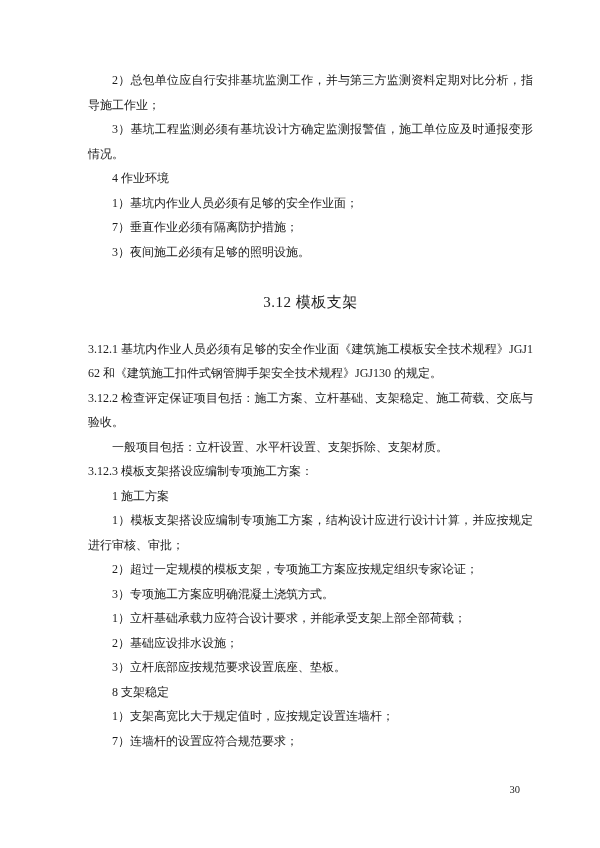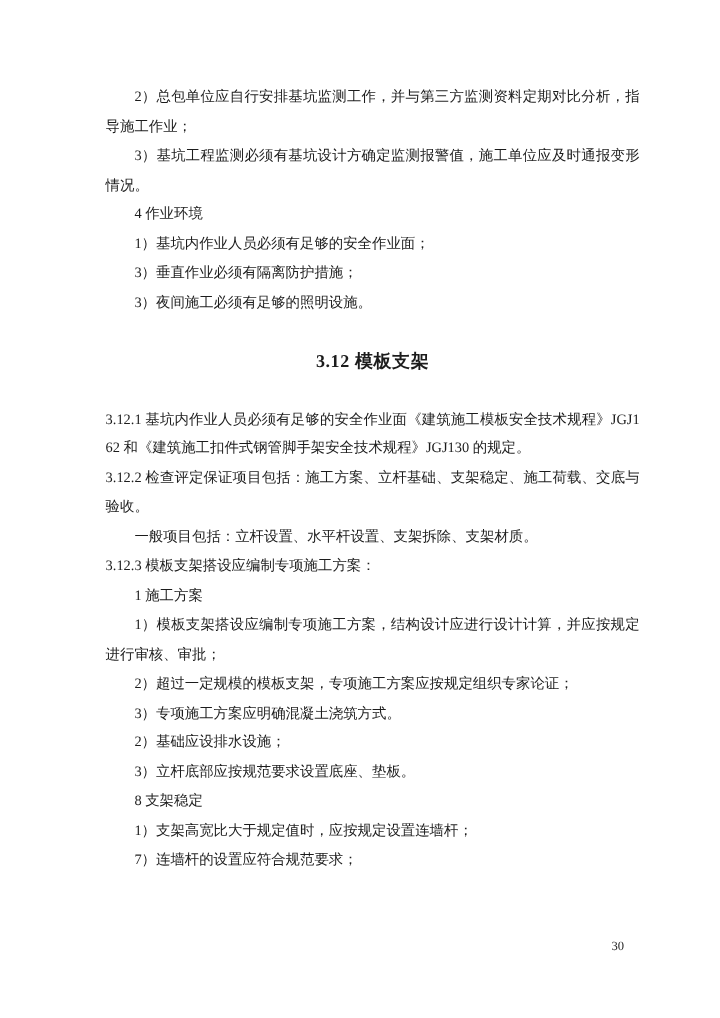--- a/index.html
+++ b/index.html
@@ -29,21 +29,21 @@
     text-align: justify;
     letter-spacing: 0;
     word-break: break-all;
   }
   .para.indent {
     text-indent: 24px;
   }
   .heading {
     margin: 26px 0 22px 0;
     font-size: 15px;
-    font-weight: bold;
+    font-weight: normal;
     line-height: 24.5px;
     text-align: center;
     letter-spacing: 0.5px;
   }
   .page-number {
     position: absolute;
     top: 784px;
     right: 80px;
     font-size: 10.5px;
     line-height: 12px;
@@ -52,31 +52,32 @@
 </style>
 </head>
 <body>
 
 <div class="page">
   <div class="doc-body">
       <p class="para indent">2）总包单位应自行安排基坑监测工作，并与第三方监测资料定期对比分析，指导施工作业；</p>
       <p class="para indent">3）基坑工程监测必须有基坑设计方确定监测报警值，施工单位应及时通报变形情况。</p>
       <p class="para indent">4 作业环境</p>
       <p class="para indent">1）基坑内作业人员必须有足够的安全作业面；</p>
-      <p class="para indent">3）垂直作业必须有隔离防护措施；</p>
+      <p class="para indent">7）垂直作业必须有隔离防护措施；</p>
       <p class="para indent">3）夜间施工必须有足够的照明设施。</p>
       <h2 class="heading">3.12 模板支架</h2>
       <p class="para">3.12.1 基坑内作业人员必须有足够的安全作业面《建筑施工模板安全技术规程》JGJ162 和《建筑施工扣件式钢管脚手架安全技术规程》JGJ130 的规定。</p>
       <p class="para">3.12.2 检查评定保证项目包括：施工方案、立杆基础、支架稳定、施工荷载、交底与验收。</p>
       <p class="para indent">一般项目包括：立杆设置、水平杆设置、支架拆除、支架材质。</p>
       <p class="para">3.12.3 模板支架搭设应编制专项施工方案：</p>
       <p class="para indent">1 施工方案</p>
       <p class="para indent">1）模板支架搭设应编制专项施工方案，结构设计应进行设计计算，并应按规定进行审核、审批；</p>
       <p class="para indent">2）超过一定规模的模板支架，专项施工方案应按规定组织专家论证；</p>
       <p class="para indent">3）专项施工方案应明确混凝土浇筑方式。</p>
+      <p class="para indent">1）立杆基础承载力应符合设计要求，并能承受支架上部全部荷载；</p>
       <p class="para indent">2）基础应设排水设施；</p>
       <p class="para indent">3）立杆底部应按规范要求设置底座、垫板。</p>
       <p class="para indent">8 支架稳定</p>
       <p class="para indent">1）支架高宽比大于规定值时，应按规定设置连墙杆；</p>
       <p class="para indent">7）连墙杆的设置应符合规范要求；</p>
     </div>
   <div class="page-number">30</div>
 </div>
 
 </body></html>

